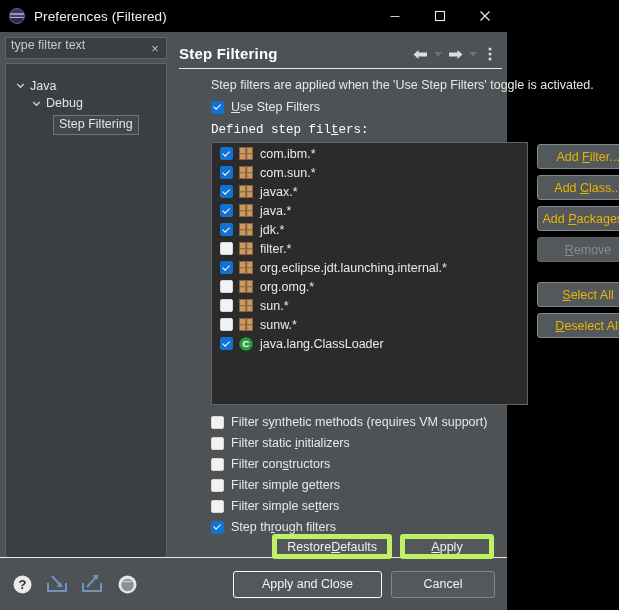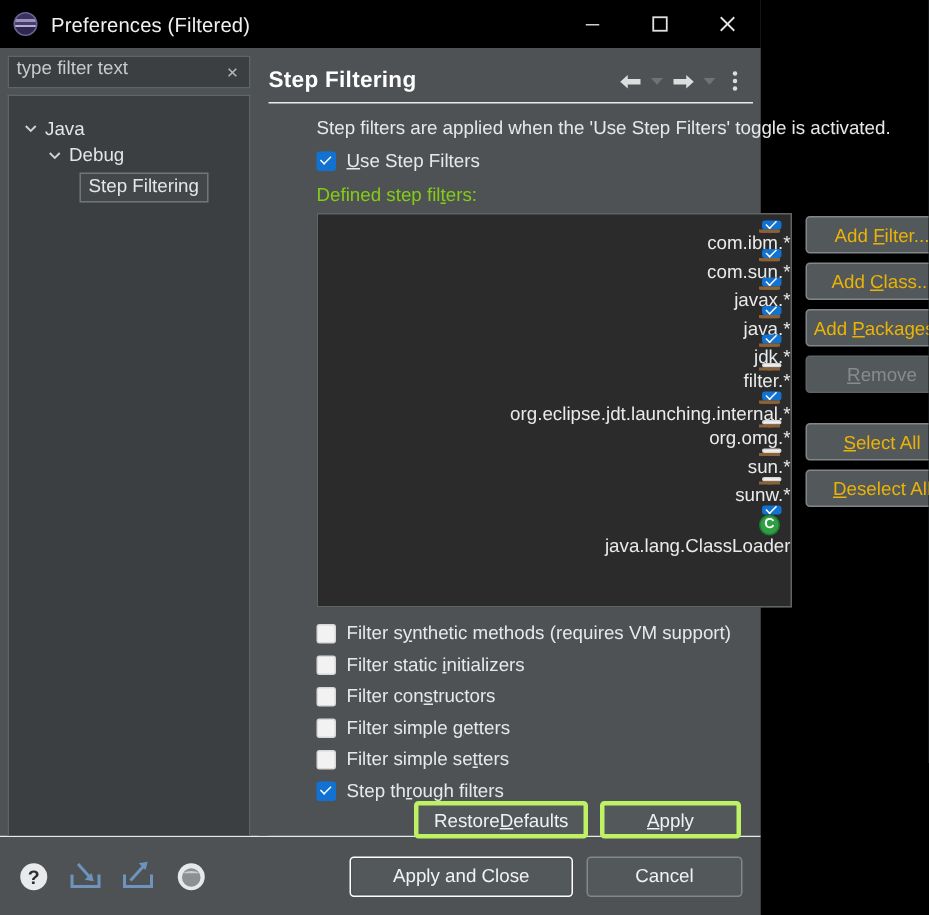--- a/index.html
+++ b/index.html
@@ -248,49 +248,49 @@
     width: 6px;
     height: 3px;
     border-left: 1.6px solid #ffffff;
     border-bottom: 1.6px solid #ffffff;
     transform: rotate(-45deg) translate(0.5px, -1px);
   }
   .mn { text-decoration: underline; }
 
   #use-step-filters-row { margin-bottom: 9px; }
   #defined-label {
-    color: #84cc16;
+    color: #ffffff;
     font-size: 12.5px;
     margin-bottom: 5px;
+    font-family: Liberation Mono, monospace;
   }
 
   
   #list-area {
     display: flex;
     align-items: flex-start;
   }
   #filter-list {
     width: 317px;
     height: 263px;
     background: #2b2b2b;
     border: 1px solid #5f6466;
     box-sizing: border-box;
     padding: 4px 0 0 0;
     overflow: hidden;
     flex: 0 0 auto;
   }
   .list-row {
     height: 19px;
     display: flex;
-    align-items: flex-end;
+    align-items: flex-start;
     padding-left: 8px;
     font-size: 12.5px;
     color: #e8eaeb;
     white-space: nowrap;
-    flex-direction: column;
   }
   .list-row .cbox { margin-right: 6px; }
   .pkg-icon {
     width: 14px;
     height: 13px;
     min-width: 14px;
     margin-right: 7px;
     background:
       linear-gradient(#c79a63, #c79a63) 0 0/100% 100% no-repeat;
     position: relative;
@@ -372,21 +372,21 @@
     margin-top: auto;
     padding: 0 8px 8px 0;
     display: flex;
     justify-content: flex-end;
     gap: 8px;
   }
   .pbtn {
     height: 25px;
     min-width: 94px;
     padding: 0 10px;
-    border: 3px solid #bef264;
+    border: 5px solid #bef264;
     border-radius: 3px;
     background: #53585a;
     color: #f0f1f2;
     font-size: 12.5px;
     font-family: "Liberation Sans", sans-serif;
     display: flex;
     align-items: center;
     justify-content: center;
     box-sizing: border-box;
     white-space: nowrap;

